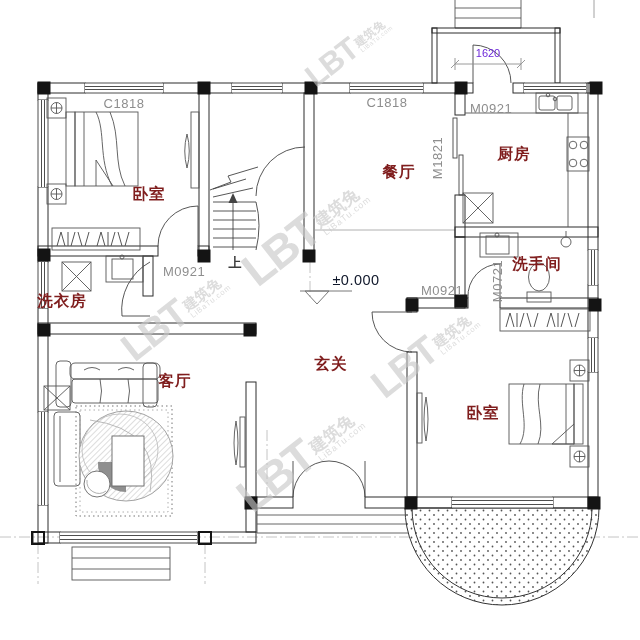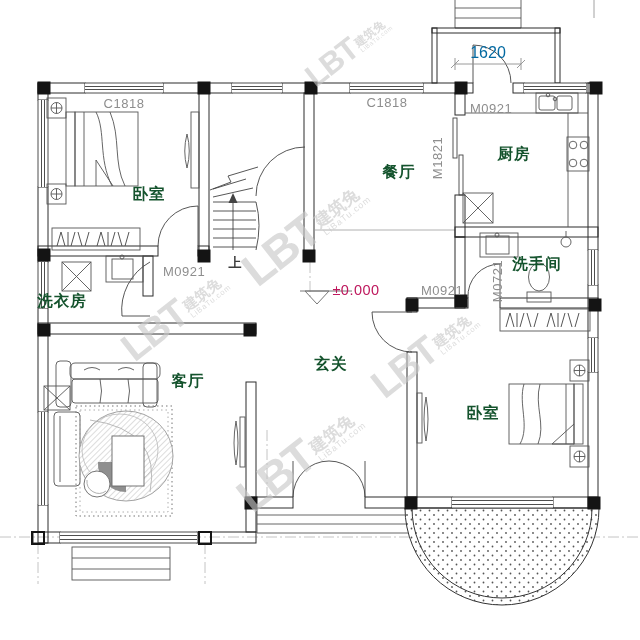--- a/index.html
+++ b/index.html
@@ -2,25 +2,25 @@
 <html><head>
 <meta charset="utf-8">
 <style>
   html,body{margin:0;padding:0;background:#fff;}
   .plan{
     position:relative;width:640px;height:640px;background:#ffffff;
     font-family:"Liberation Sans","DejaVu Sans",sans-serif;overflow:hidden;
   }
   .plan svg{position:absolute;left:0;top:0;}
   .lbl{position:absolute;transform:translate(-50%,-50%);white-space:nowrap;z-index:3;}
-  .room{font-size:15.5px;font-weight:700;color:#14532d;letter-spacing:1px;}
+  .room{font-size:15.5px;font-weight:700;color:#7f1d1d;letter-spacing:1px;}
   .code{font-size:13px;color:#8e8e8e;letter-spacing:.5px;}
   .vert{transform:translate(-50%,-50%) rotate(-90deg);}
-  .dim{font-size:16px;color:#0369a1;}
-  .elev{font-size:14.5px;color:#be185d;letter-spacing:.5px;margin-top:10px;}
+  .dim{font-size:11px;color:#6d28d9;}
+  .elev{font-size:14.5px;color:#0f172a;letter-spacing:.5px;}
   .up{font-size:13px;color:#3d3d3d;font-weight:700;}
   .wm{
     position:absolute;display:flex;align-items:flex-end;gap:3px;
     color:#c7c7c7;opacity:.62;z-index:2;pointer-events:none;
     transform:translate(-50%,-50%) rotate(-38deg);
   }
   .wm-logo{font-size:46px;font-weight:700;line-height:.78;letter-spacing:-2px;}
   .wm-mid{display:flex;flex-direction:column;line-height:1;}
   .wm-brand{font-size:17px;font-weight:700;}
   .wm-site{font-size:9px;letter-spacing:1px;}
@@ -444,21 +444,21 @@
         <span class="wm-brand">建筑兔</span>
         <span class="wm-site">LiBaTu.com</span>
       </span>
   </div>
 
   <span class="lbl room" style="left:149px;top:194px">卧室</span>
   <span class="lbl room" style="left:399px;top:172px">餐厅</span>
   <span class="lbl room" style="left:514px;top:154px">厨房</span>
   <span class="lbl room" style="left:537px;top:264px">洗手间</span>
   <span class="lbl room" style="left:62px;top:301px">洗衣房</span>
-  <span class="lbl room" style="left:188px;top:381px">客厅</span>
+  <span class="lbl room" style="left:175px;top:381px">客厅</span>
   <span class="lbl room" style="left:331px;top:364px">玄关</span>
   <span class="lbl room" style="left:483px;top:413px">卧室</span>
 
   <span class="lbl code" style="left:124px;top:103px">C1818</span>
   <span class="lbl code" style="left:387px;top:102px">C1818</span>
   <span class="lbl code" style="left:184px;top:271px">M0921</span>
   <span class="lbl code" style="left:491px;top:108px">M0921</span>
   <span class="lbl code" style="left:442px;top:290px">M0921</span>
   <span class="lbl code vert" style="left:437px;top:158px">M1821</span>
   <span class="lbl code vert" style="left:497px;top:281px">M0721</span>

